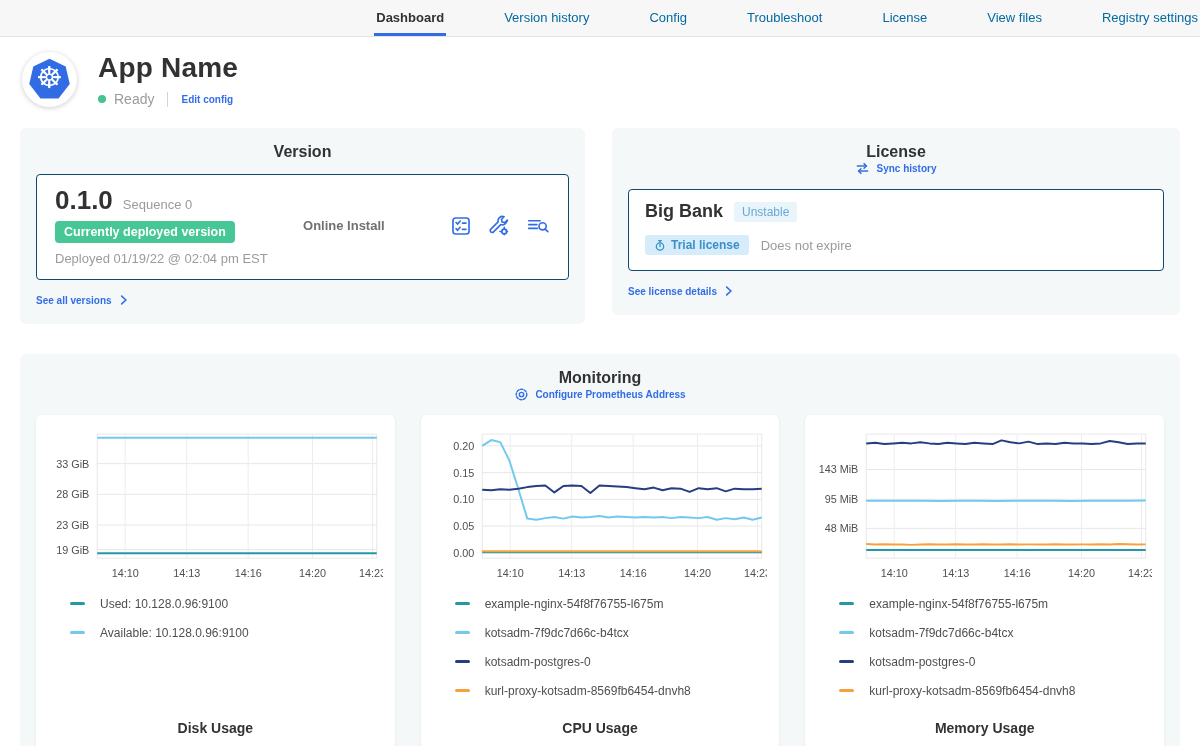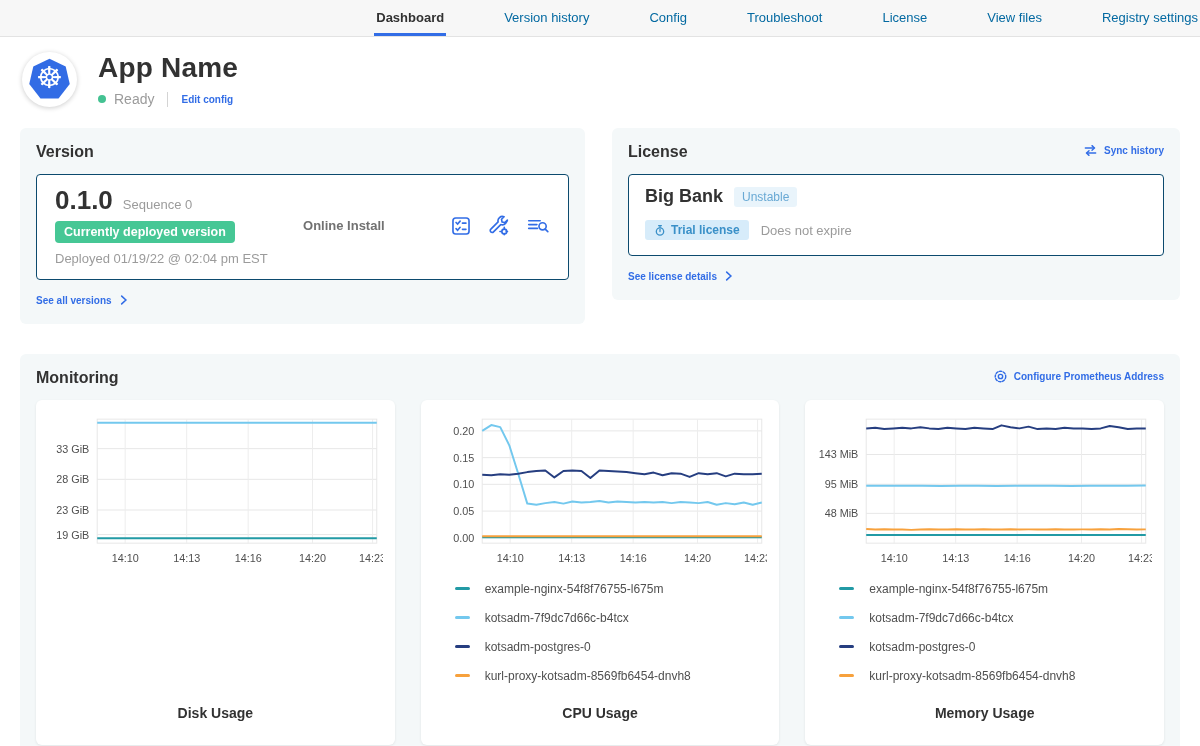--- a/index.html
+++ b/index.html
@@ -33,21 +33,21 @@
   .status-text { color:#9b9b9b; font-size:14px; }
   .vsep { width:1px; height:15px; background:#d4d4d4; margin:0 5px; }
   .blue-link { color:#326de6; font-size:10px; font-weight:700;
     display:inline-flex; align-items:center; gap:6px; }
 
   
   .cards-row { display:flex; gap:27px; margin:21px 20px 0; align-items:flex-start; }
   .panel { background:#f4f8f9; border-radius:6px; padding:15px 16px 16px; }
   .version-panel { width:565px; min-height:170px; flex:none; }
   .license-panel { flex:1; }
-  .panel-head { display:flex; justify-content:space-between; align-items:flex-start; margin-bottom:13px; }
+  .panel-head { display:flex; justify-content:space-between; align-items:center; margin-bottom:13px;flex-direction:column; }
   .panel-head h2 { margin:0; font-size:16px; font-weight:700; }
   .head-links { display:flex; gap:26px; }
   .white-box { background:#fff; border:1px solid #0c4a6e; border-radius:4px; }
 
   .version-box { display:flex; align-items:center; justify-content:space-between; padding:10px 18px 13px; }
   .v-num-row { display:flex; align-items:baseline; gap:10px; }
   .v-num { font-size:26px; font-weight:700; }
   .v-seq { font-size:13px; color:#9b9b9b; }
   .deployed-badge { display:inline-block; background:#46c795; color:#fff; font-size:12.5px;
     font-weight:700; padding:4px 9px; border-radius:4px; margin:5px 0 8px; }
@@ -231,20 +231,30 @@
           <text x="140.88" y="151" text-anchor="middle" font-size="11" fill="#4f4f4f">14:13</text>
           <line x1="203.36" x2="203.36" y1="6" y2="132" stroke="#ededed"></line>
           <text x="203.36" y="151" text-anchor="middle" font-size="11" fill="#4f4f4f">14:16</text>
           <line x1="268.68" x2="268.68" y1="6" y2="132" stroke="#ededed"></line>
           <text x="268.68" y="151" text-anchor="middle" font-size="11" fill="#4f4f4f">14:20</text>
           <line x1="329.74" x2="329.74" y1="6" y2="132" stroke="#ededed"></line>
           <text x="329.74" y="151" text-anchor="middle" font-size="11" fill="#4f4f4f">14:23</text>
           <polyline points="50.0,127.0 90.6,127.0 131.1,127.0 171.7,127.0 212.3,127.0 252.9,127.0 293.4,127.0 334.0,127.0" fill="none" stroke="#229aa5" stroke-width="2" stroke-linejoin="round"></polyline>
           <polyline points="50.0,9.7 90.6,9.7 131.1,9.7 171.7,9.7 212.3,9.7 252.9,9.7 293.4,9.7 334.0,9.7" fill="none" stroke="#73c8ee" stroke-width="2" stroke-linejoin="round"></polyline>
         </svg>
+    <div class="legend">
+          <div class="legend-item">
+            <span class="swatch" style="background: rgb(34, 154, 165);"></span>
+            <span class="legend-label">Used: 10.128.0.96:9100</span>
+          </div>
+          <div class="legend-item">
+            <span class="swatch" style="background: rgb(115, 200, 238);"></span>
+            <span class="legend-label">Available: 10.128.0.96:9100</span>
+          </div>
+        </div>
     <div class="chart-title">Disk Usage</div>
   </div>
 
   <div class="chart-card">
     <svg class="chart-svg" xmlns="http://www.w3.org/2000/svg" viewBox="0 0 340 158">
           <rect x="50" y="6" width="284" height="126" fill="none" stroke="#e7e7e7"></rect>
           <line x1="50" x2="334" y1="126.56896551724138" y2="126.56896551724138" stroke="#e7e7e7"></line>
           <text x="42" y="130.5689655172414" text-anchor="end" font-size="11" fill="#4f4f4f">0.00</text>
           <line x1="50" x2="334" y1="99.41379310344827" y2="99.41379310344827" stroke="#e7e7e7"></line>
           <text x="42" y="103.41379310344827" text-anchor="end" font-size="11" fill="#4f4f4f">0.05</text>

